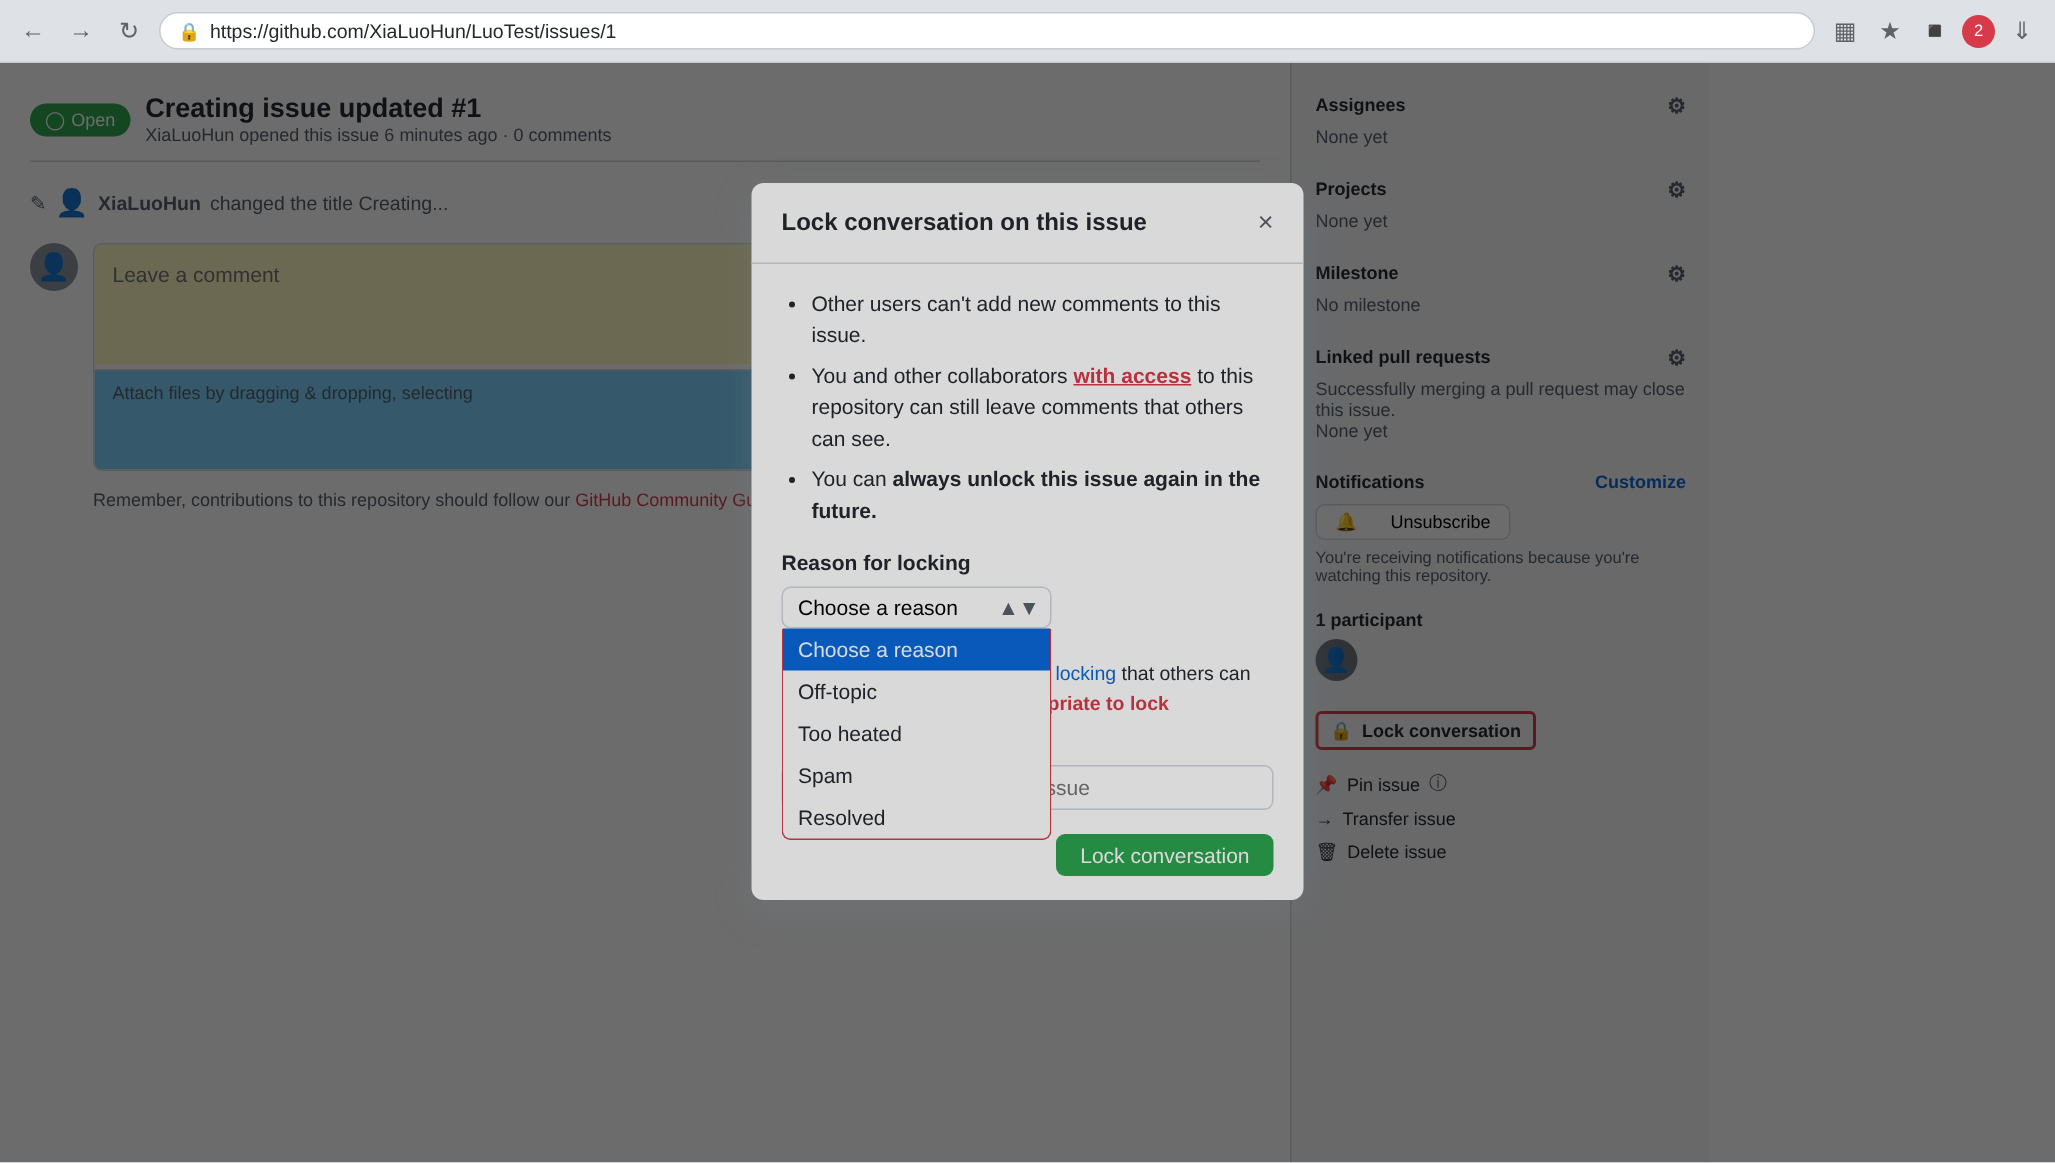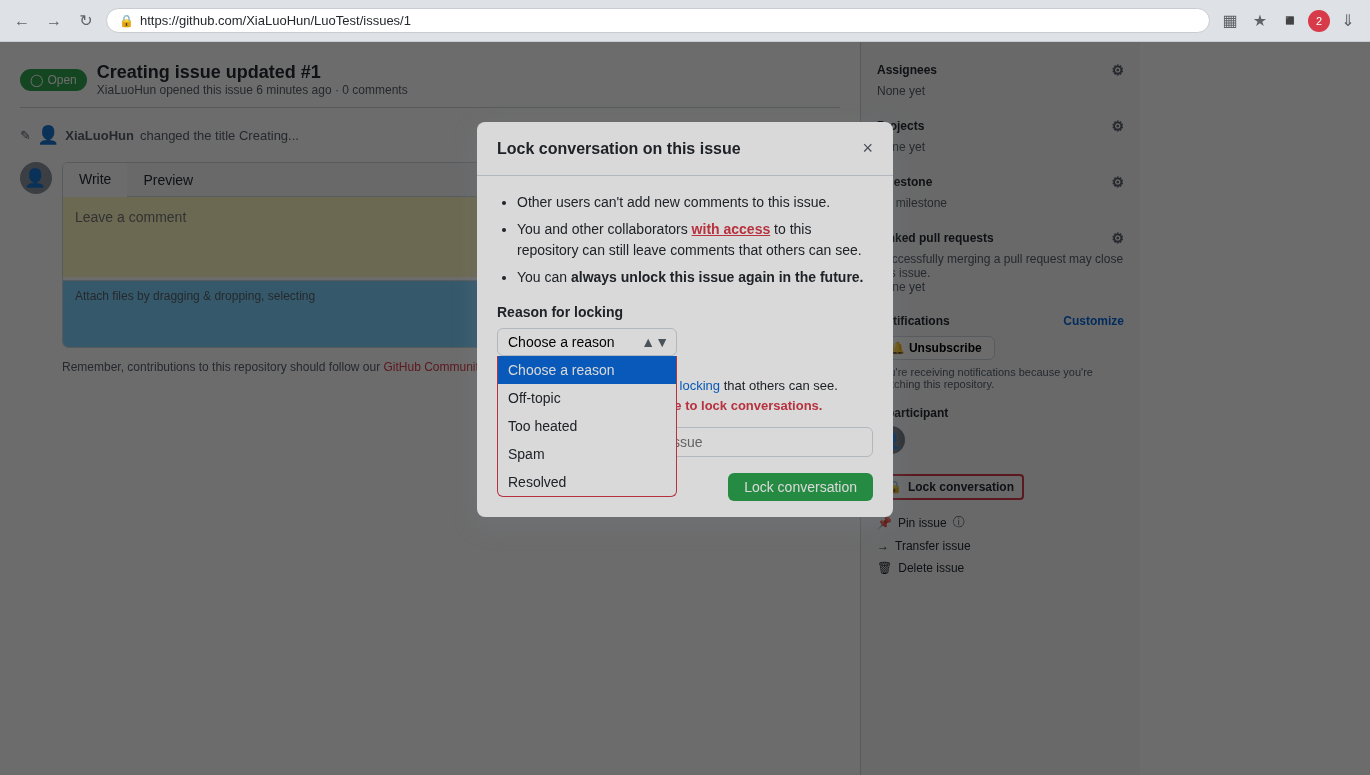--- a/index.html
+++ b/index.html
@@ -175,40 +175,40 @@
       font-weight: 600;
       cursor: pointer;
       color: #24292f;
     }
 
     .participant-avatar { width: 28px; height: 28px; border-radius: 50%; background: #6e7781; overflow: hidden; font-size: 16px; display: flex; align-items: center; justify-content: center; }
 
     
     .notif-section { margin-bottom: 16px; }
     .notif-header { display: flex; justify-content: space-between; font-weight: 600; font-size: 12px; margin-bottom: 8px; }
-    .unsub-btn { border: 1px solid #d0d7de; background: white; padding: 4px 12px; border-radius: 6px; cursor: pointer; font-size: 12px; display: flex; align-items: center; gap: 4px; font-weight: bold; }
+    .unsub-btn { border: 1px solid #d0d7de; background: white; padding: 4px 12px; border-radius: 6px; cursor: pointer; font-size: 12px; display: flex; align-items: center; gap: 22px; }
     .notif-desc { font-size: 11px; color: #57606a; }
     .customize-link { color: #0969da; font-size: 12px; cursor: pointer; text-decoration: none; }
 
     
     .modal-overlay {
       position: absolute;
       top: 0; left: 0; right: 0; bottom: 0;
       background: rgba(0,0,0,0.5);
       display: flex;
       align-items: flex-start;
       justify-content: center;
       padding-top: 80px;
       z-index: 100;
     }
 
     .modal {
       background: white;
       border-radius: 8px;
-      width: 416px;
+      width: 368px;
       box-shadow: 0 8px 24px rgba(140,149,159,0.3);
       overflow: visible;
       position: relative;
     }
 
     .modal-header {
       display: flex;
       justify-content: space-between;
       align-items: center;
       padding: 16px 20px;
@@ -354,28 +354,20 @@
       <span>✎</span>
       <span style="font-size:18px;">👤</span>
       <strong>XiaLuoHun</strong>
       <span>changed the title Creating...</span>
     </div>
 
     <div class="timeline-item">
       <div class="avatar">👤</div>
       <div class="timeline-content">
         <div class="comment-box">
-          <div class="comment-tabs">
-            <button class="comment-tab active">Write</button>
-            <button class="comment-tab">Preview</button>
-            <div class="tab-icons">
-              <button class="tab-icon-btn">❒</button>
-              <button class="tab-icon-btn">↲</button>
-            </div>
-          </div>
           <textarea class="comment-textarea" placeholder="Leave a comment" style=""></textarea>
           <div class="comment-footer">
             <div class="attach-text">Attach files by dragging &amp; dropping, selecting</div>
             <div class="submit-row">
               <button class="submit-btn">Comment</button>
             </div>
           </div>
         </div>
         <div class="community-notice">
           <span>Remember, contributions to this repository should follow our</span>

